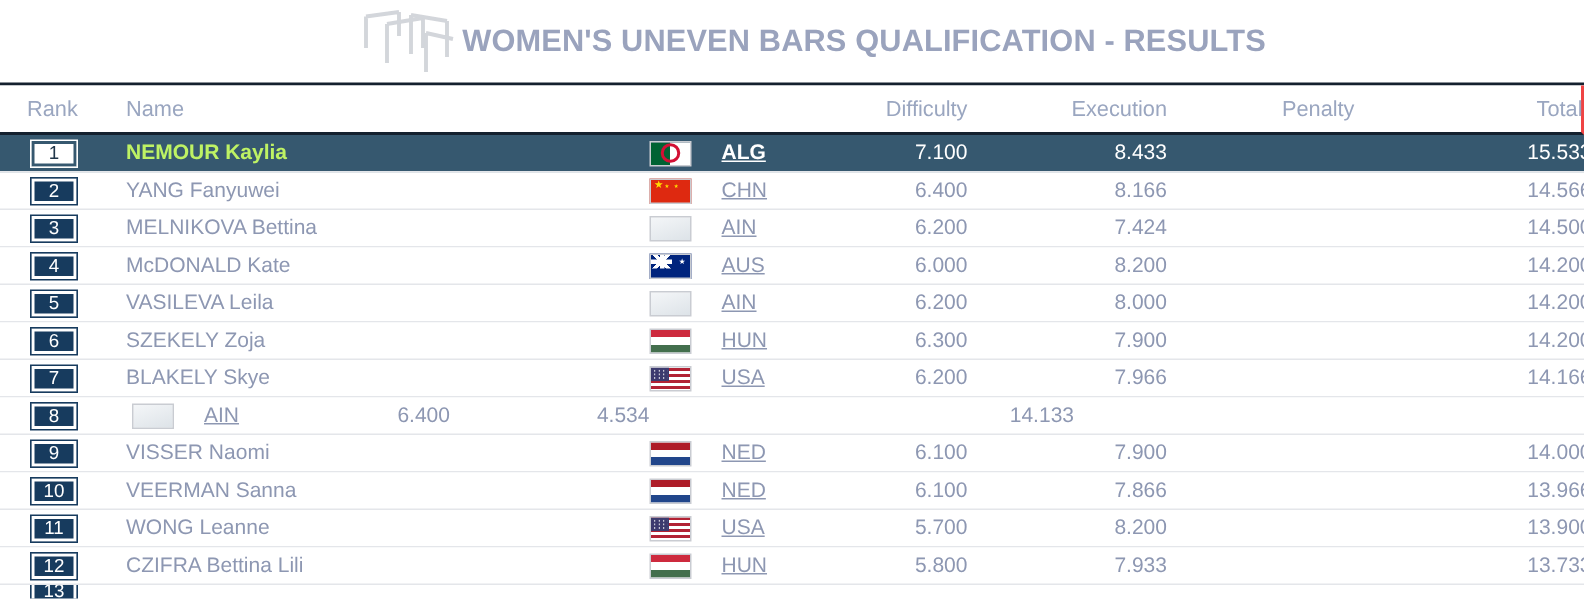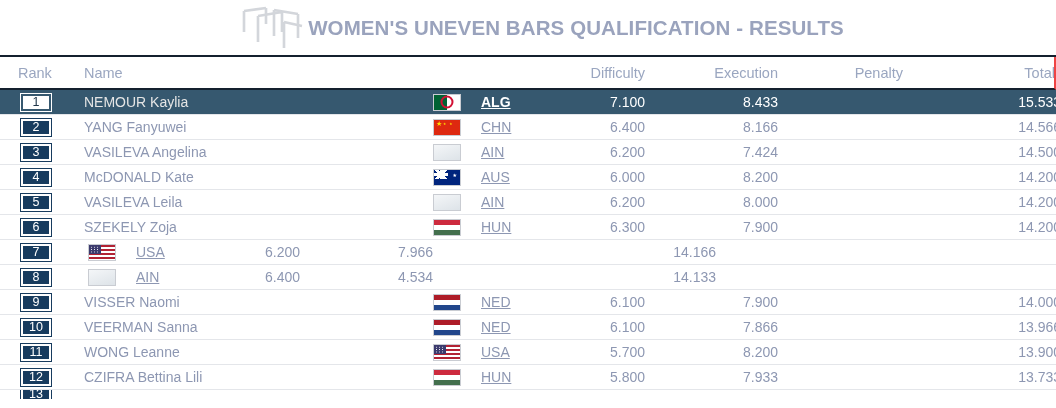--- a/index.html
+++ b/index.html
@@ -93,21 +93,21 @@
     padding:0 4px;
   }
   .row.highlight .rank-badge { background:#ffffff; color:#20364a; outline-color:#ffffff; border-color:#36586f; }
 
   
   .name  { font-size:14px; color:#8d97b2; white-space:nowrap; }
   .noc   { font-size:14px; color:#8d97b2;text-decoration:underline; }
   .num   { font-size:14px; color:#8d97b2; padding-right:0; }
   .stat  { font-size:14px; color:#8d97b2; }
 
-  .row.highlight .name  { color:#e5e5e5; font-weight:normal;margin-top:40px; }
+  .row.highlight .name  { color:#bef264; font-weight:bold;margin-top:40px; }
   .row.highlight .noc   { color:#ffffff; font-weight:bold; }
   .row.highlight .num   { color:#ffffff; }
 
   
   .flag {
     width:28px; height:17px;
     border:1px solid #c9ccd2;
     position:relative; overflow:hidden;
     background:#fff;
   }
@@ -201,21 +201,21 @@
         <div class="c-noc"><span class="noc">CHN</span></div>
         <div class="c-diff"><span class="num">6.400</span></div>
         <div class="c-exec"><span class="num">8.166</span></div>
         <div class="c-pen"><span class="num"></span></div>
         <div class="c-total"><span class="num">14.566</span></div>
       </div>
       <div class="row">
         <div class="c-rank">
           <span class="rank-badge">3</span>
         </div>
-        <div class="c-name"><span class="name">VASILEVA Angelina</span></div>
+        <div class="c-name"><span class="name">MELNIKOVA Bettina</span></div>
         <div class="c-flag">
           <span class="flag f-AIN"></span>
         </div>
         <div class="c-noc"><span class="noc">AIN</span></div>
         <div class="c-diff"><span class="num">6.200</span></div>
         <div class="c-exec"><span class="num">7.424</span></div>
         <div class="c-pen"><span class="num"></span></div>
         <div class="c-total"><span class="num">14.500</span></div>
       </div>
       <div class="row">
@@ -257,20 +257,21 @@
         <div class="c-noc"><span class="noc">HUN</span></div>
         <div class="c-diff"><span class="num">6.300</span></div>
         <div class="c-exec"><span class="num">7.900</span></div>
         <div class="c-pen"><span class="num"></span></div>
         <div class="c-total"><span class="num">14.200</span></div>
       </div>
       <div class="row">
         <div class="c-rank">
           <span class="rank-badge">7</span>
         </div>
+        <div class="c-name"><span class="name">BLAKELY Skye</span></div>
         <div class="c-flag">
           <span class="flag f-USA"></span>
         </div>
         <div class="c-noc"><span class="noc">USA</span></div>
         <div class="c-diff"><span class="num">6.200</span></div>
         <div class="c-exec"><span class="num">7.966</span></div>
         <div class="c-pen"><span class="num"></span></div>
         <div class="c-total"><span class="num">14.166</span></div>
       </div>
       <div class="row">

